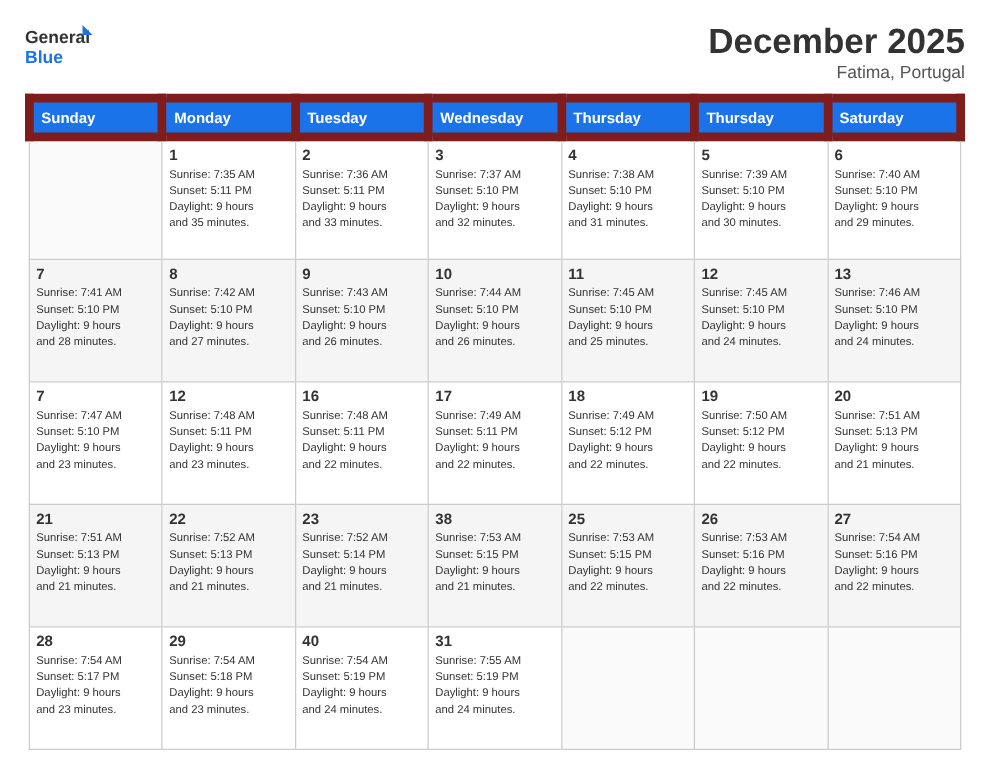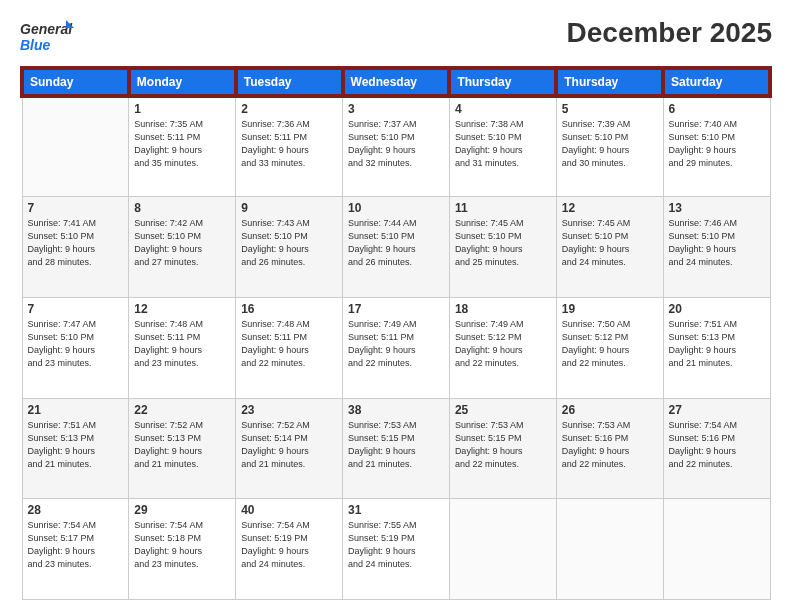--- a/index.html
+++ b/index.html
@@ -20,21 +20,20 @@
     .header {
       display: flex;
       justify-content: space-between;
       align-items: flex-start;
       margin-bottom: 10px;
     }
     .logo {
       display: flex;
       align-items: flex-end;
       gap: 4px;
-      font-style: italic;
     }
     .title-block {
       text-align: right;
     }
     .month-title {
       font-size: 28px;
       font-weight: bold;
       color: #333;
       line-height: 1.1;
     }
@@ -49,21 +48,21 @@
       width: 100%;
       table-layout: fixed;
     }
     .calendar th {
       background: #1a73e8;
       color: #fff;
       font-size: 12px;
       font-weight: bold;
       text-align: left;
       padding: 5px 6px;
-      border: 4px solid #7f1d1d;
+      border: 7px solid #7f1d1d;
     }
     .calendar td {
       border: 1px solid #ccc;
       vertical-align: top;
       padding: 4px 5px;
       font-size: 9.5px;
       color: #333;
       height: 88px;
     }
     .day-num {
@@ -92,20 +91,21 @@
   <div class="header">
     <div class="logo">
   <svg width="55" height="38" viewBox="0 0 55 38">
     <text x="0" y="16" font-size="14" font-weight="bold" fill="#333" font-family="Arial">General</text>
     <text x="0" y="32" font-size="14" font-weight="bold" fill="#1a73e8" font-family="Arial">Blue</text>
     <polygon points="46,2 54,10 46,10" fill="#1a73e8"></polygon>
   </svg>
 </div>
     <div class="title-block">
       <div class="month-title">December 2025</div>
+      <div class="subtitle">Fatima, Portugal</div>
     </div>
   </div>
 
   <table class="calendar">
     <thead>
       <tr>
         <th>Sunday</th>
         <th>Monday</th>
         <th>Tuesday</th>
         <th>Wednesday</th>

